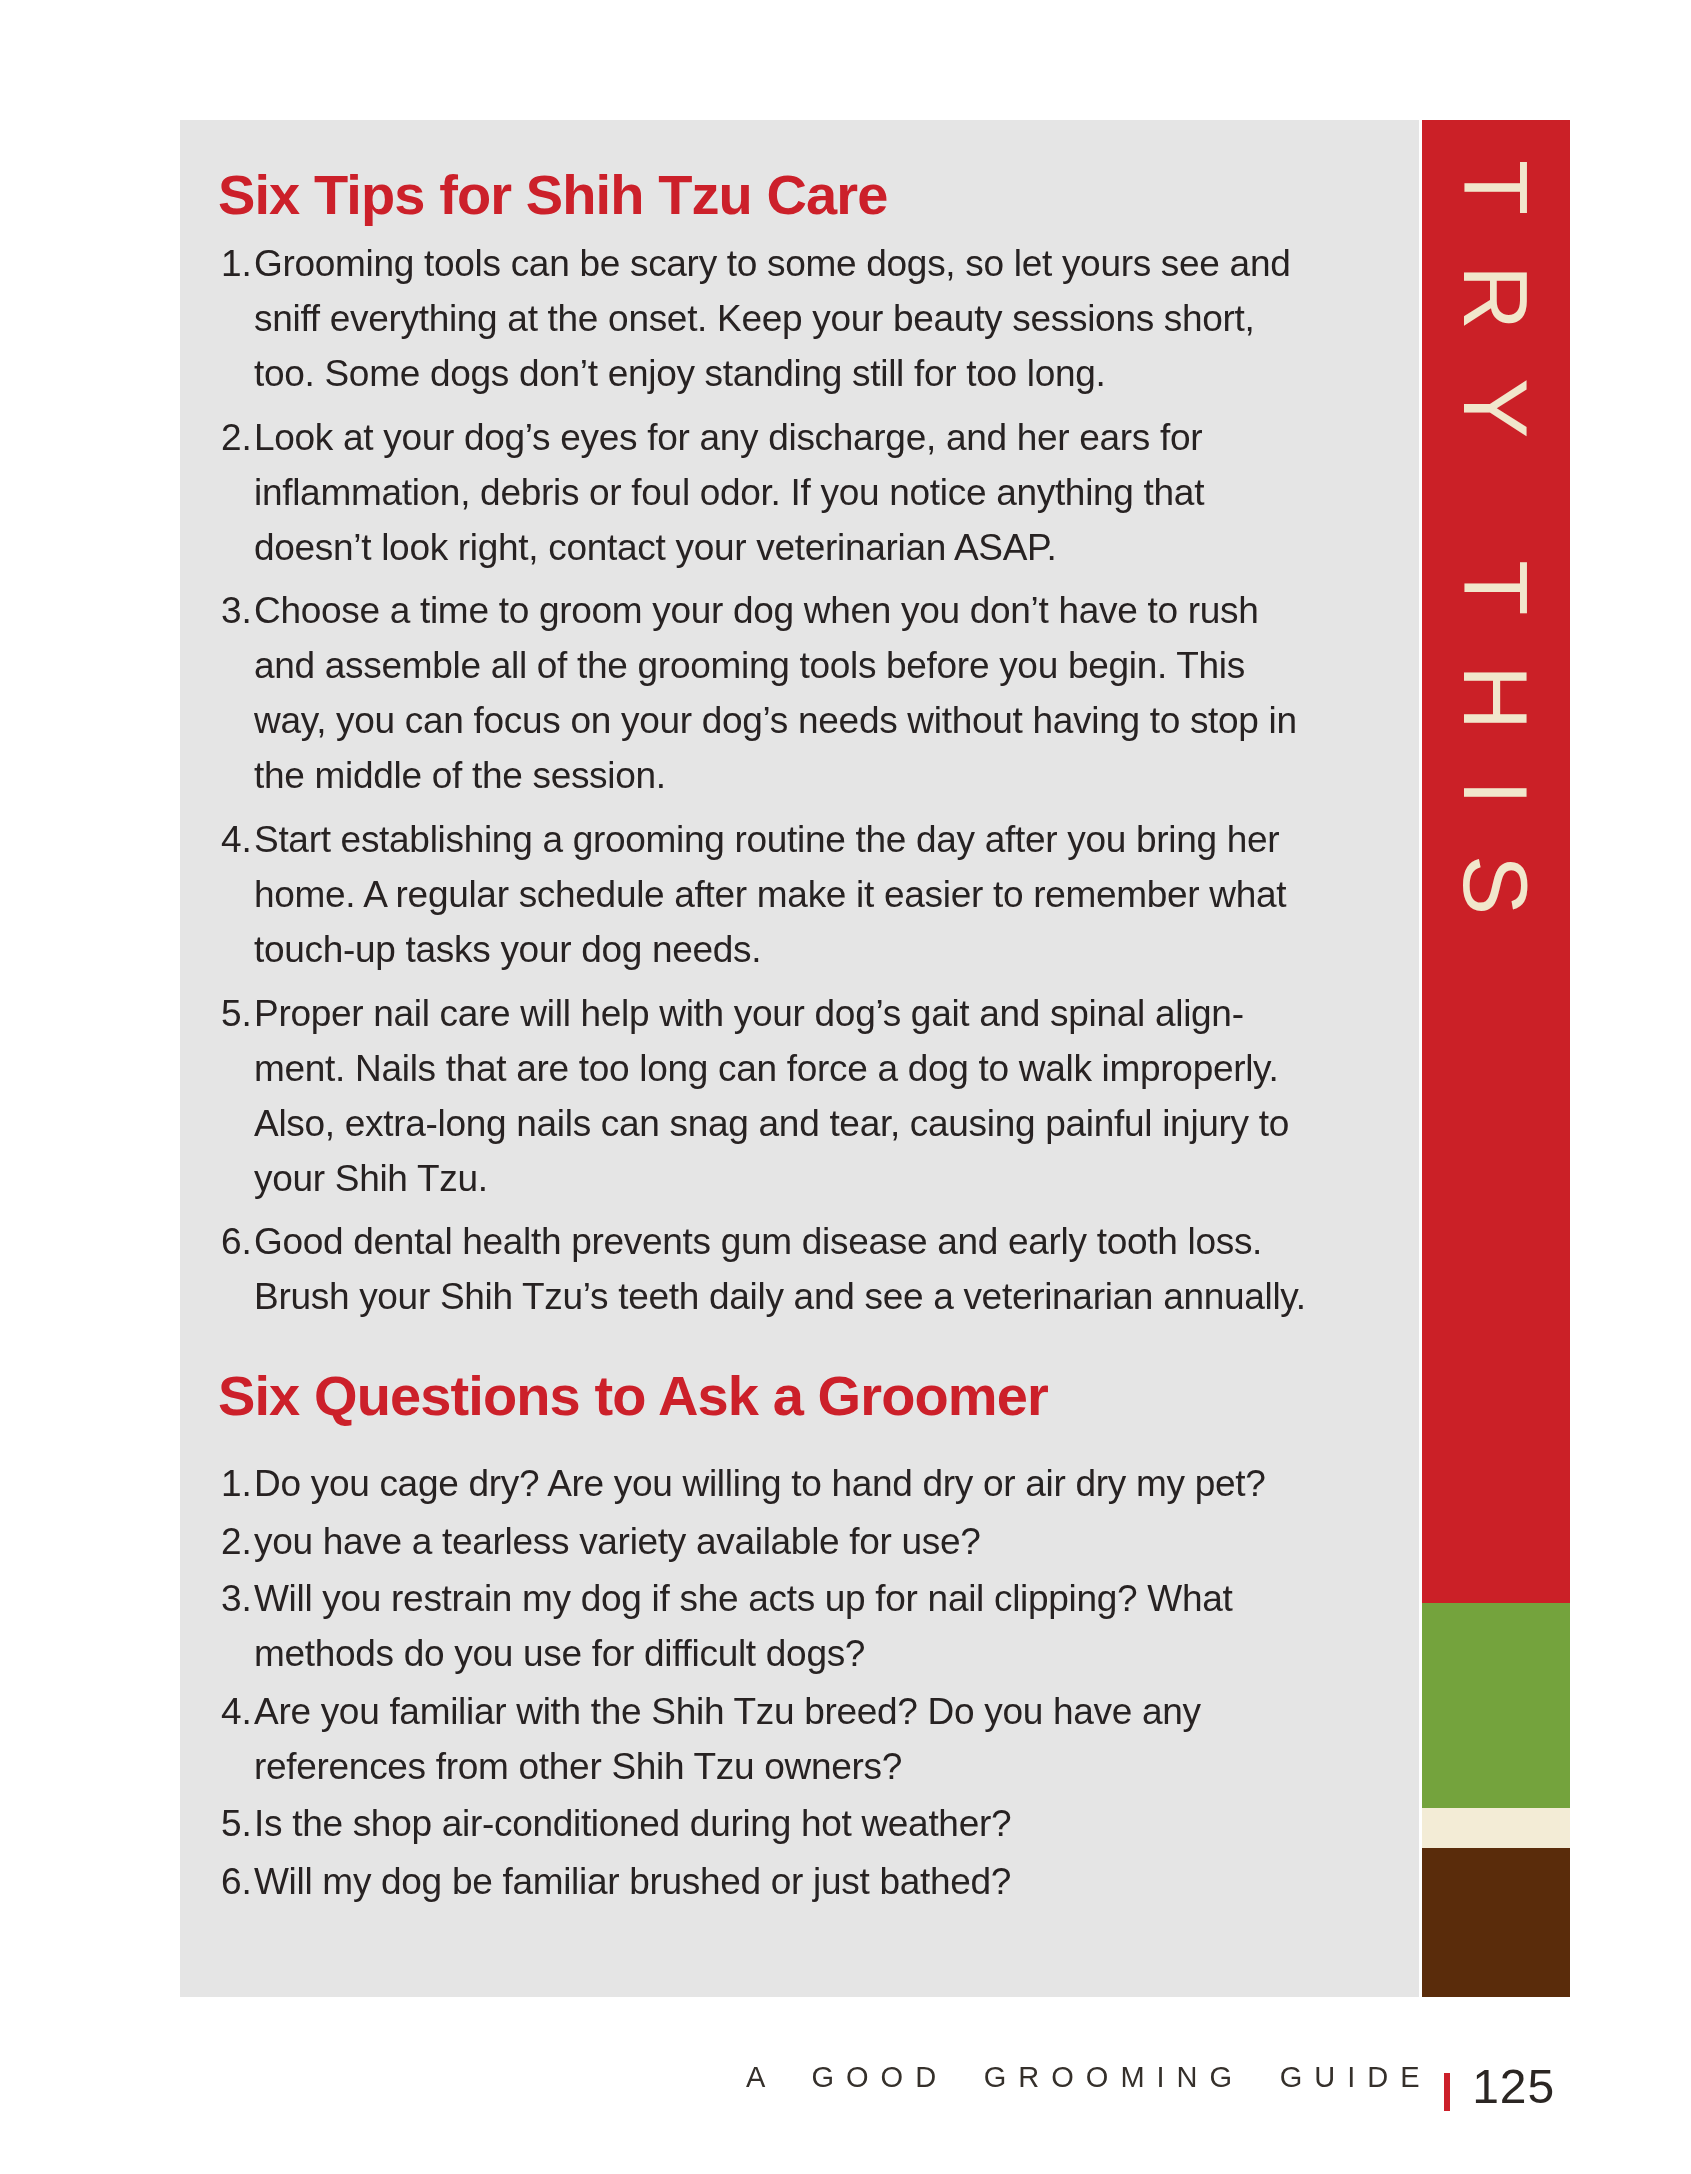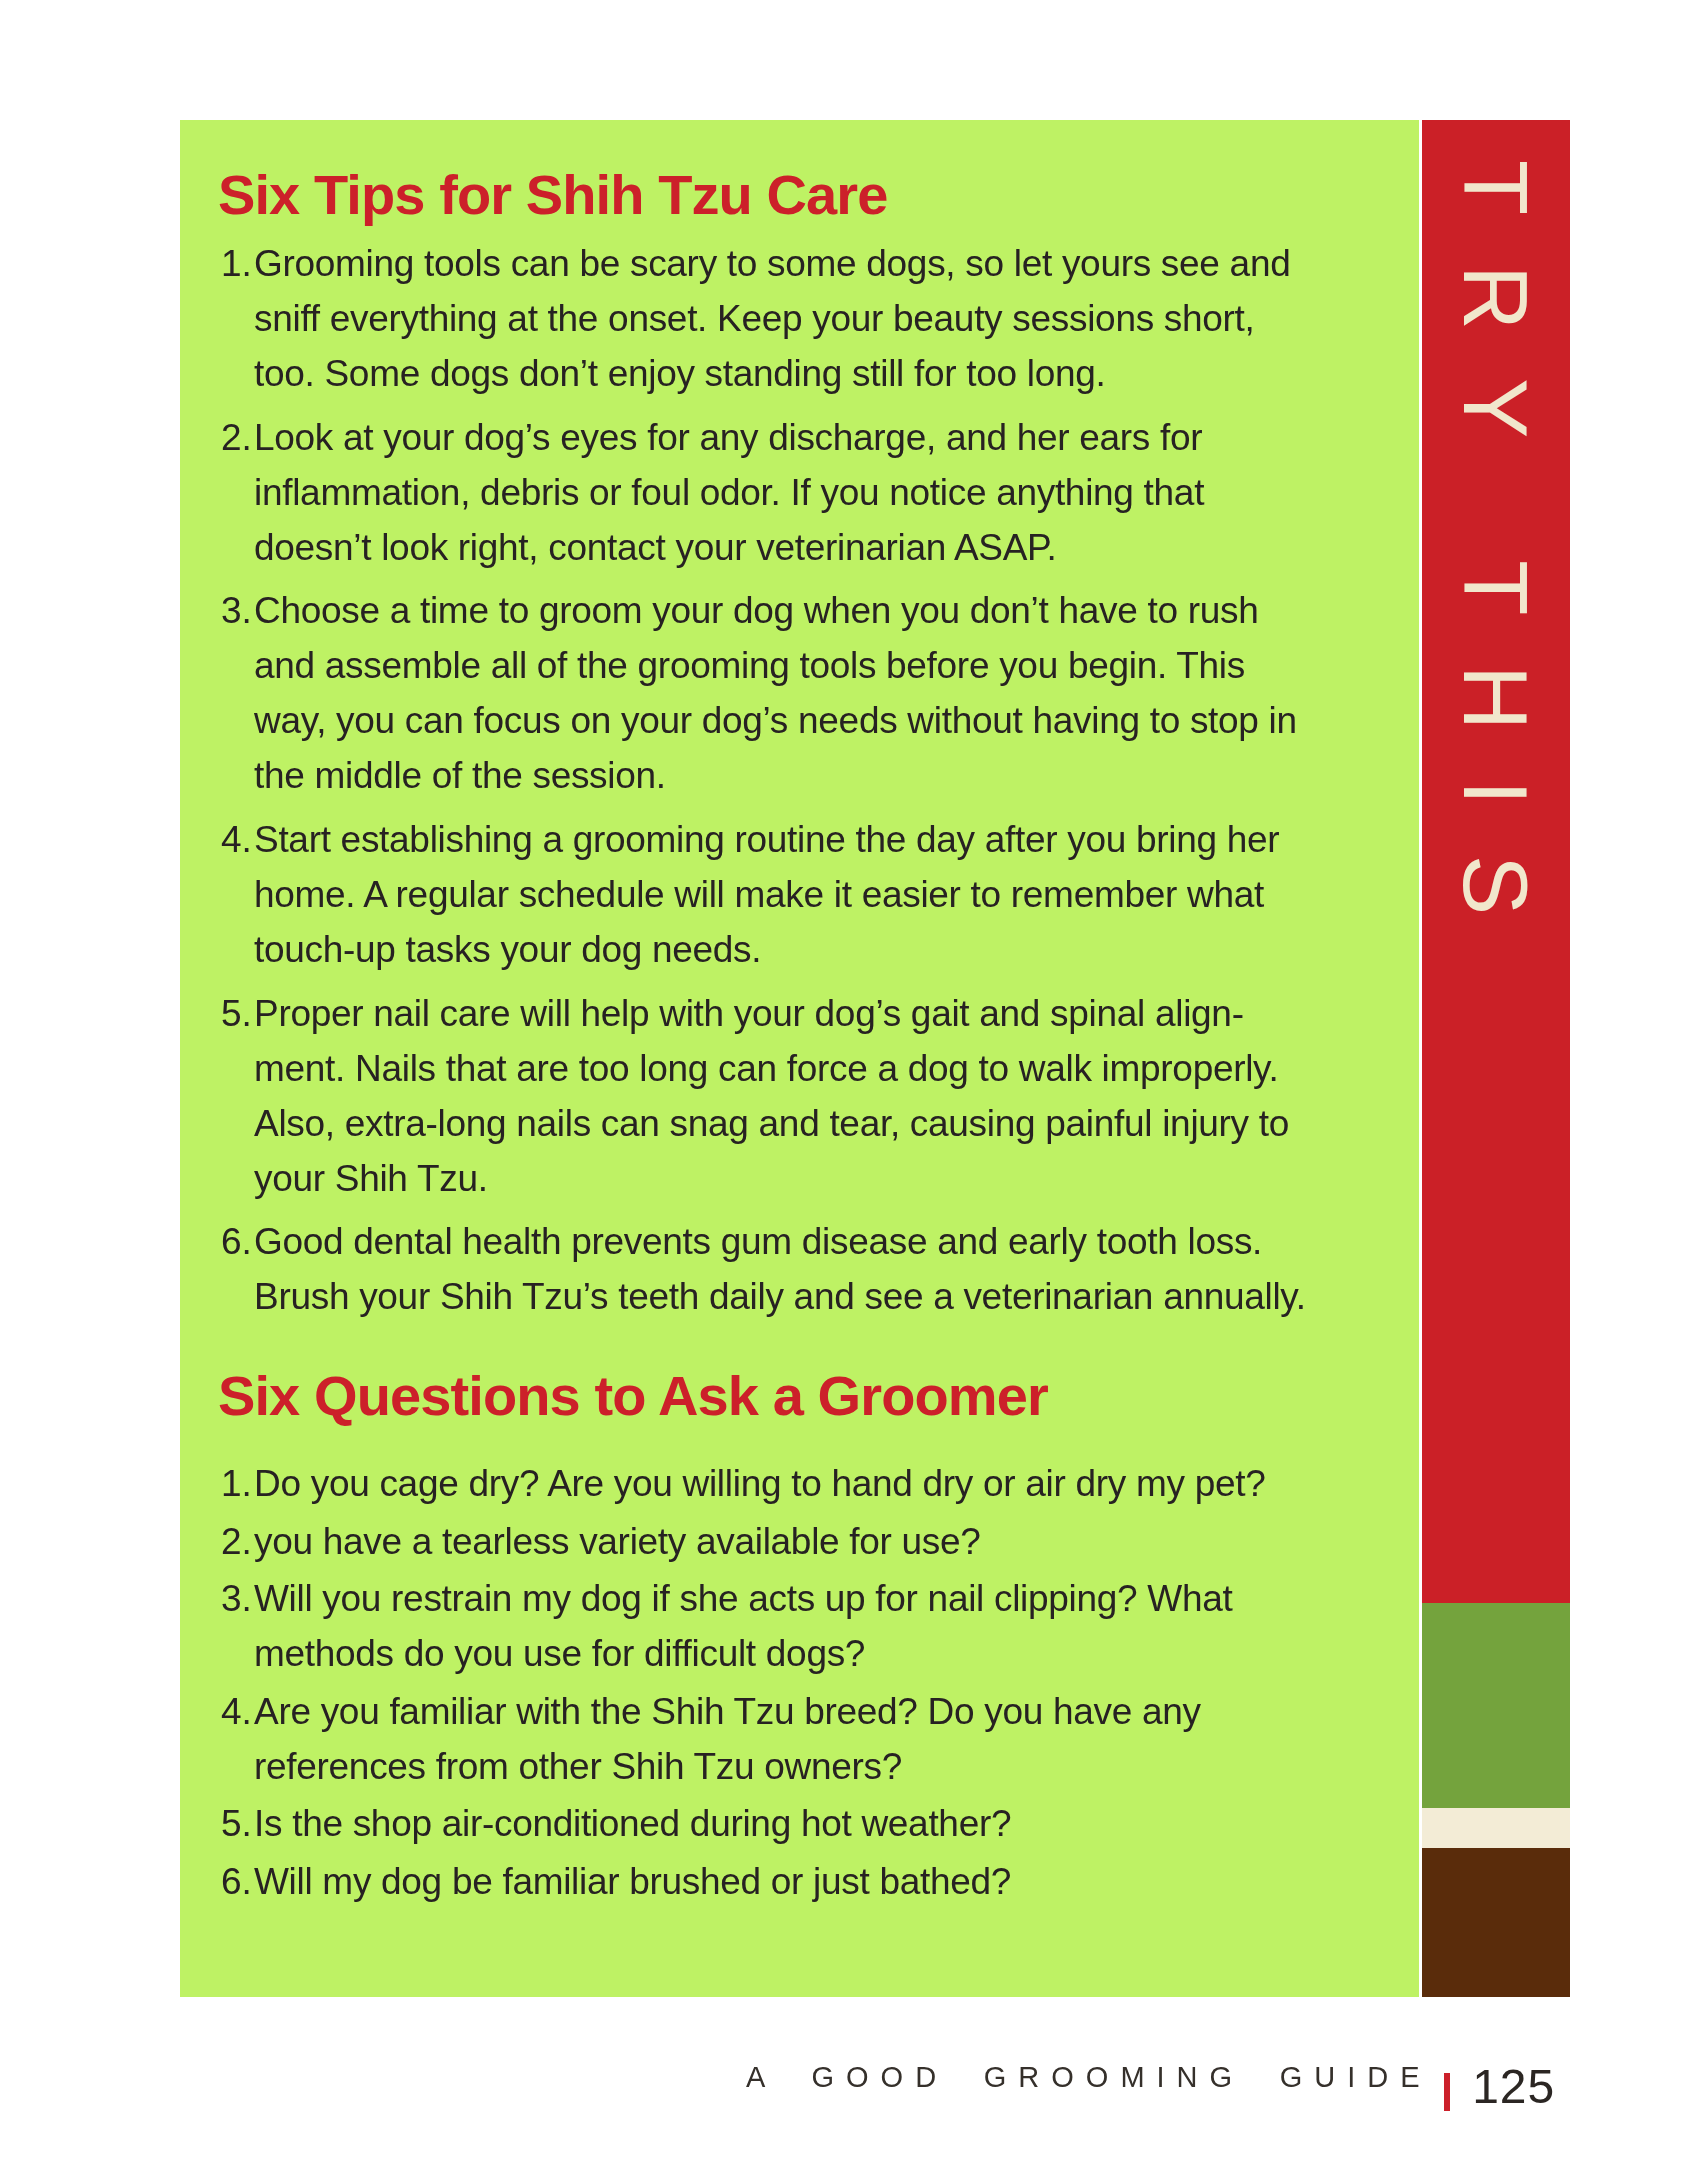--- a/index.html
+++ b/index.html
@@ -6,21 +6,21 @@
   body {
     width:1691px; height:2174px;
     background:#ffffff;
     font-family:"Liberation Sans", sans-serif;
     position:relative;
     overflow:hidden;
   }
   .panel {
     position:absolute; left:180px; top:120px;
     width:1239px; height:1877px;
-    background:#bef264;
+    background:#e5e5e5;
   }
   .section-title {
     position:absolute; left:38px;
     font-size:56px; font-weight:bold;
     color:#cc202a; letter-spacing:-0.9px;
     white-space:nowrap;
   }
   .tips-title { top:42px; }
   .questions-title { top:1243px; }
   .list { position:absolute; left:41px; }
@@ -97,21 +97,21 @@
     <div class="item">
       <span class="num">3.</span>
       <div class="line">Choose a time to groom your dog when you don’t have to rush</div>
       <div class="line">and assemble all of the grooming tools before you begin. This</div>
       <div class="line">way, you can focus on your dog’s needs without having to stop in</div>
       <div class="line">the middle of the session.</div>
     </div>
     <div class="item">
       <span class="num">4.</span>
       <div class="line">Start establishing a grooming routine the day after you bring her</div>
-      <div class="line">home. A regular schedule will make it easier to remember what</div>
+      <div class="line">home. A regular schedule after make it easier to remember what</div>
       <div class="line">touch-up tasks your dog needs.</div>
     </div>
     <div class="item">
       <span class="num">5.</span>
       <div class="line">Proper nail care will help with your dog’s gait and spinal align-</div>
       <div class="line">ment. Nails that are too long can force a dog to walk improperly.</div>
       <div class="line">Also, extra-long nails can snag and tear, causing painful injury to</div>
       <div class="line">your Shih Tzu.</div>
     </div>
     <div class="item">

